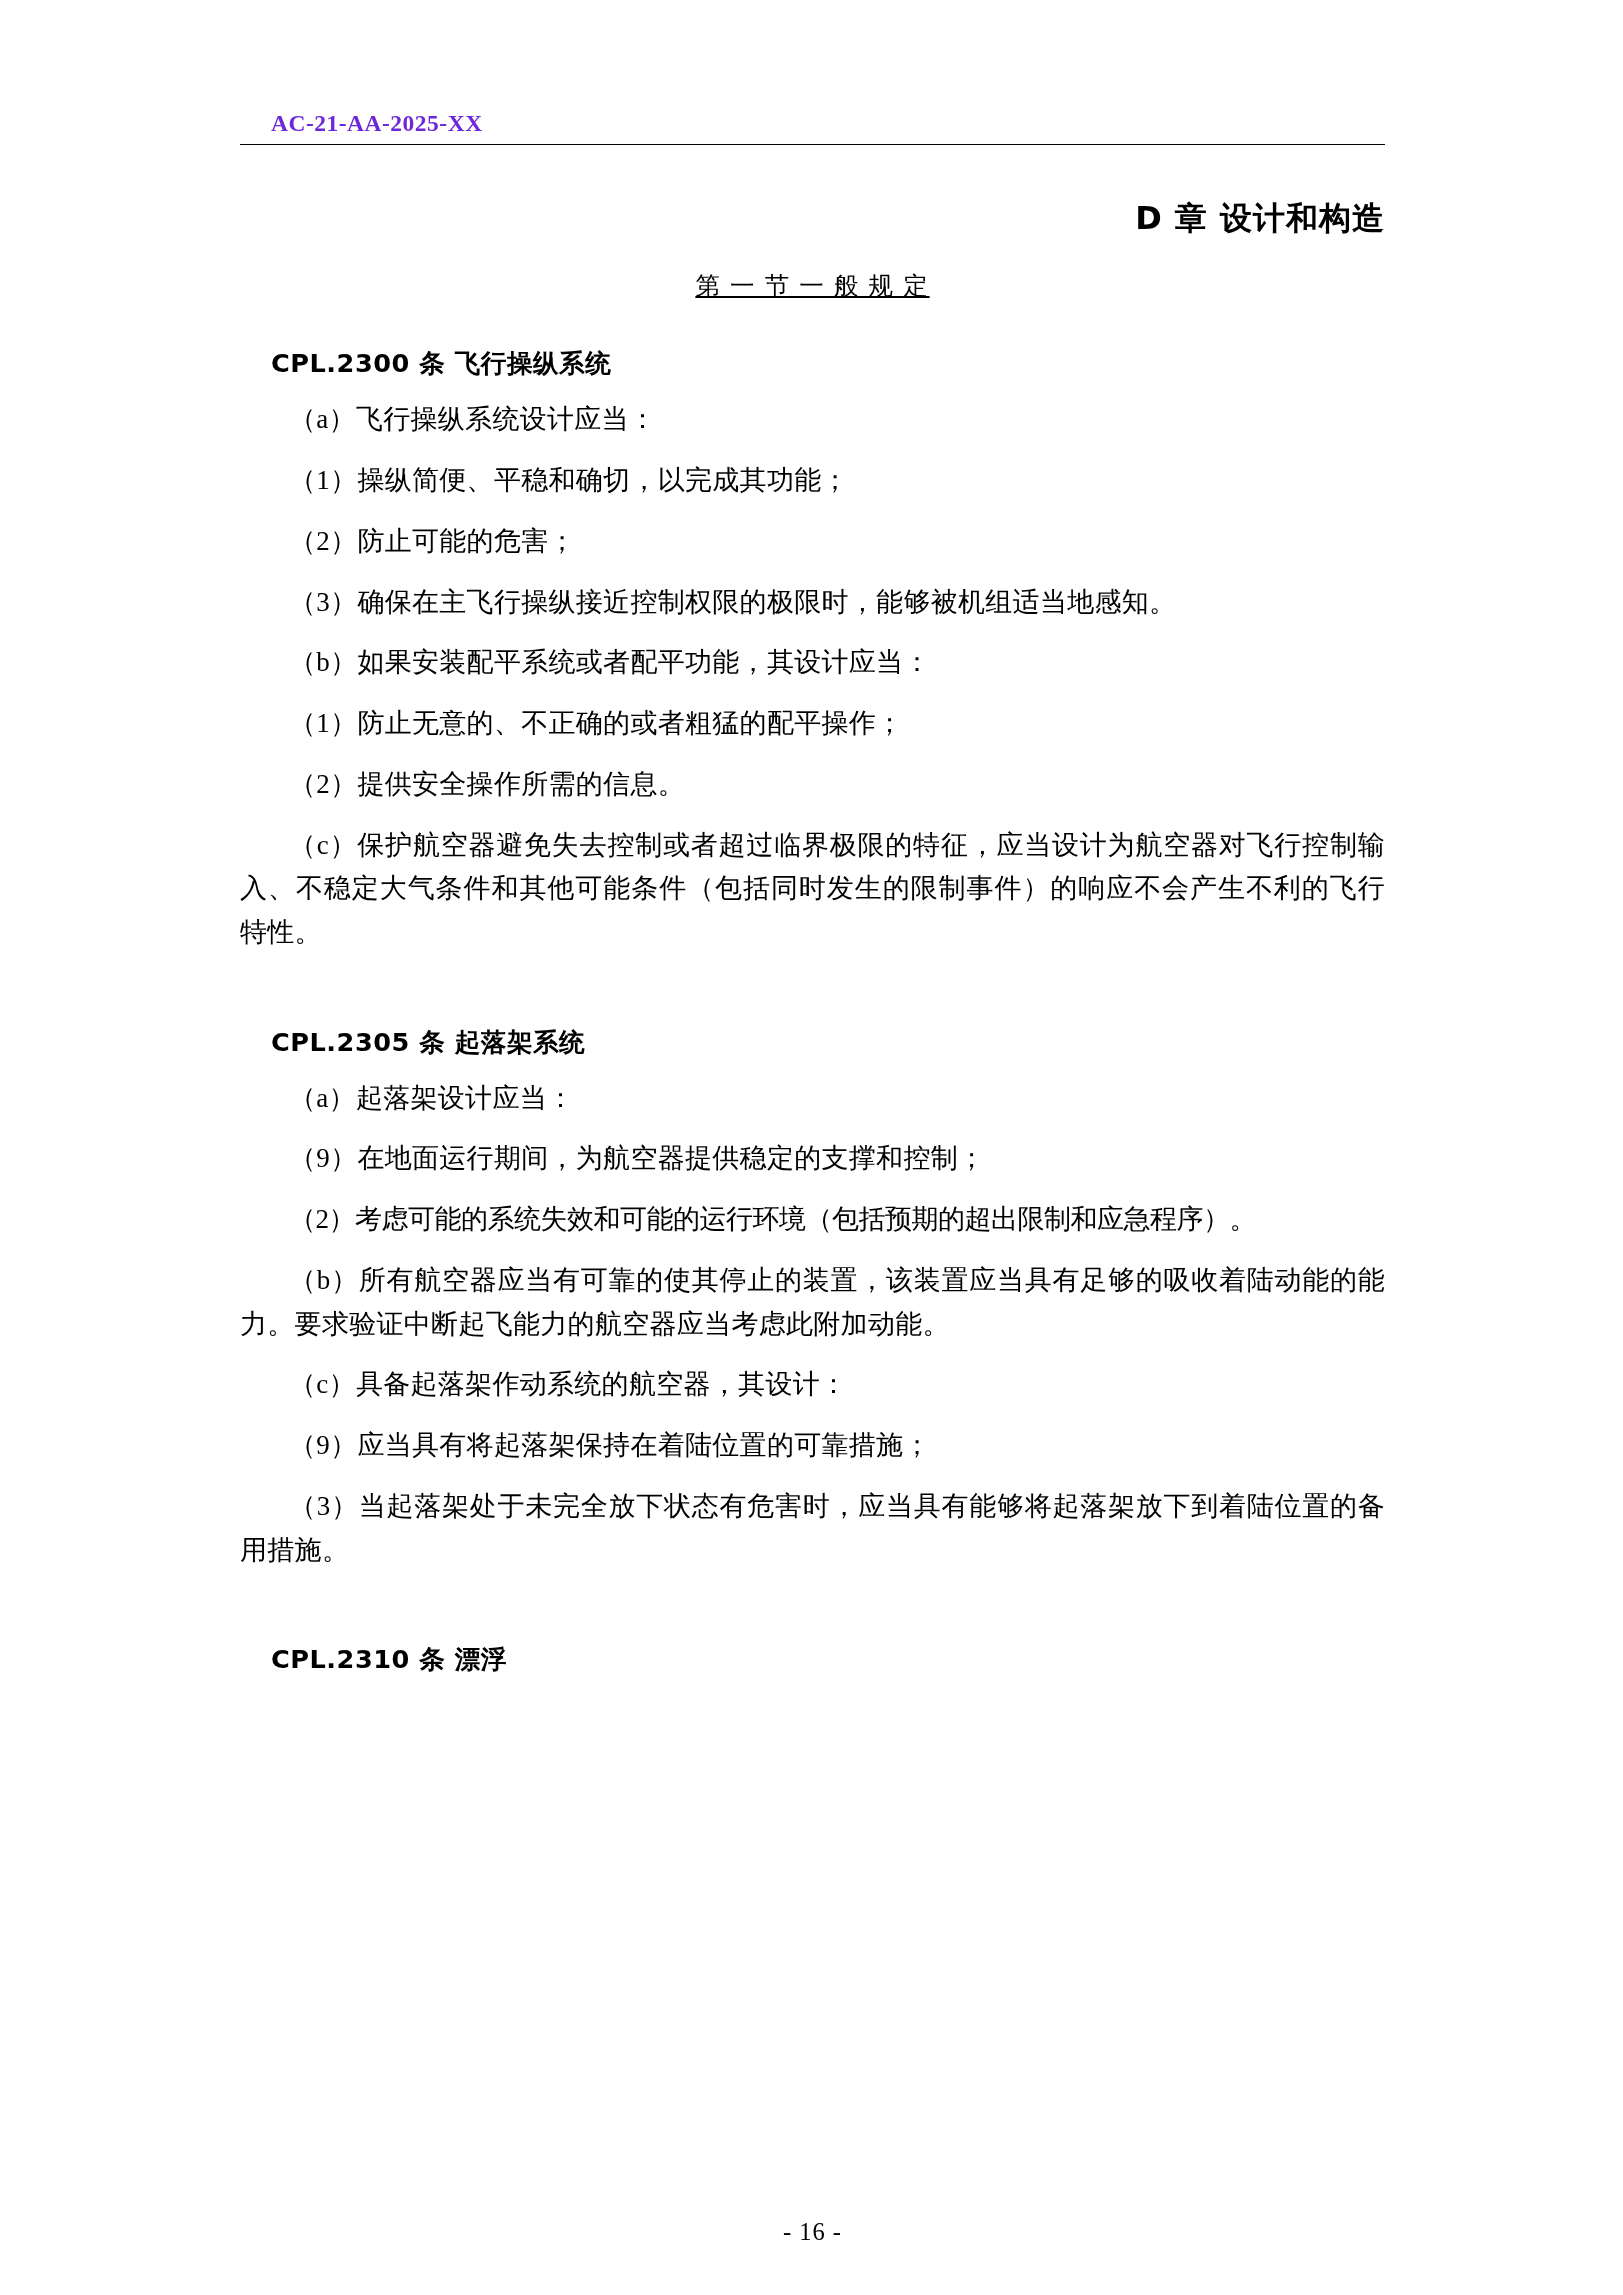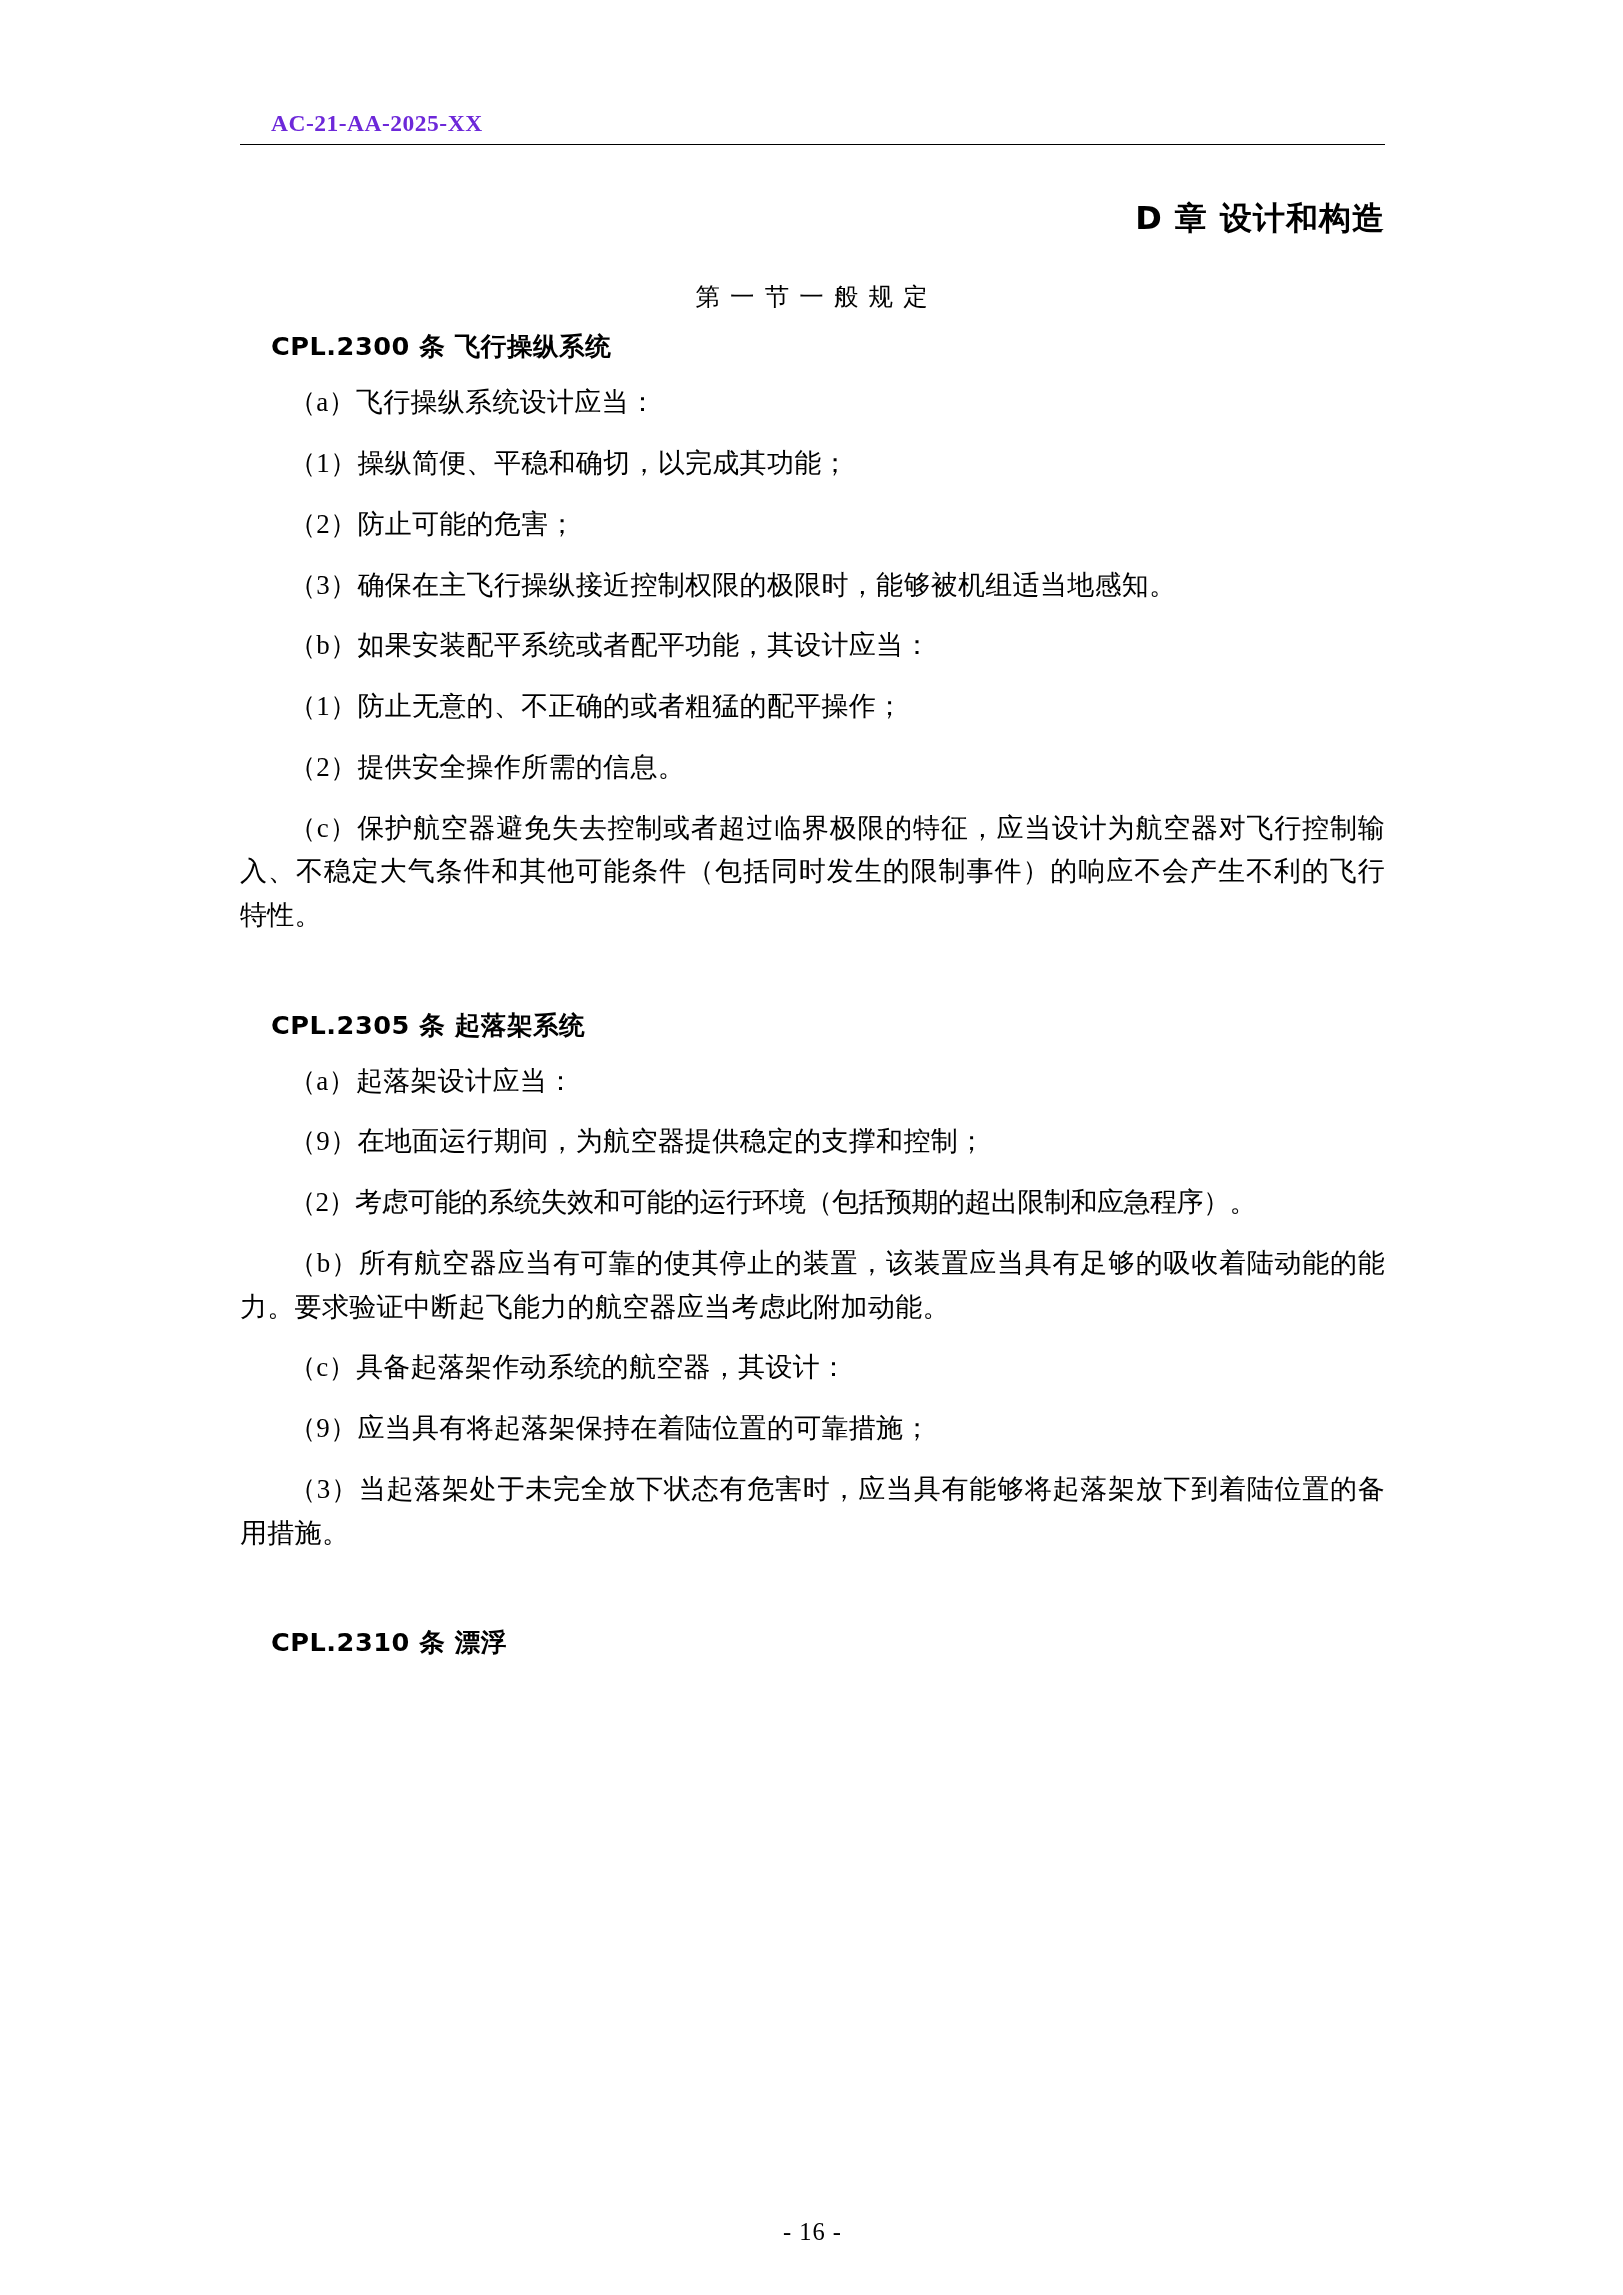--- a/index.html
+++ b/index.html
@@ -59,29 +59,30 @@
     font-size: 32px;
     letter-spacing: 1px;
     margin-top: 18.4px;
     margin-bottom: 0;
   }
   .section-title {
     text-align: center;
     font-family: "Liberation Serif", "DejaVu Serif", serif;
     font-size: 24.5px;
     letter-spacing: 2px;
-    margin-top: 39px;
+    margin-top: 28px;
     margin-bottom: 0;
+    text-decoration: underline;
   }
   .rule-heading {
     font-family: "DejaVu Sans", "Liberation Sans", sans-serif;
     font-weight: bold;
     font-size: 25.6px;
     letter-spacing: 0.5px;
-    margin-top: 16px;
+    margin-top: 44px;
     margin-bottom: 0;
     padding-left: 31px;
   }
   .para {
     font-family: "Liberation Serif", "DejaVu Serif", serif;
     font-size: 27px;
     line-height: 1.62;
     margin-top: 17px;
     margin-bottom: 0;
     text-align: justify;

